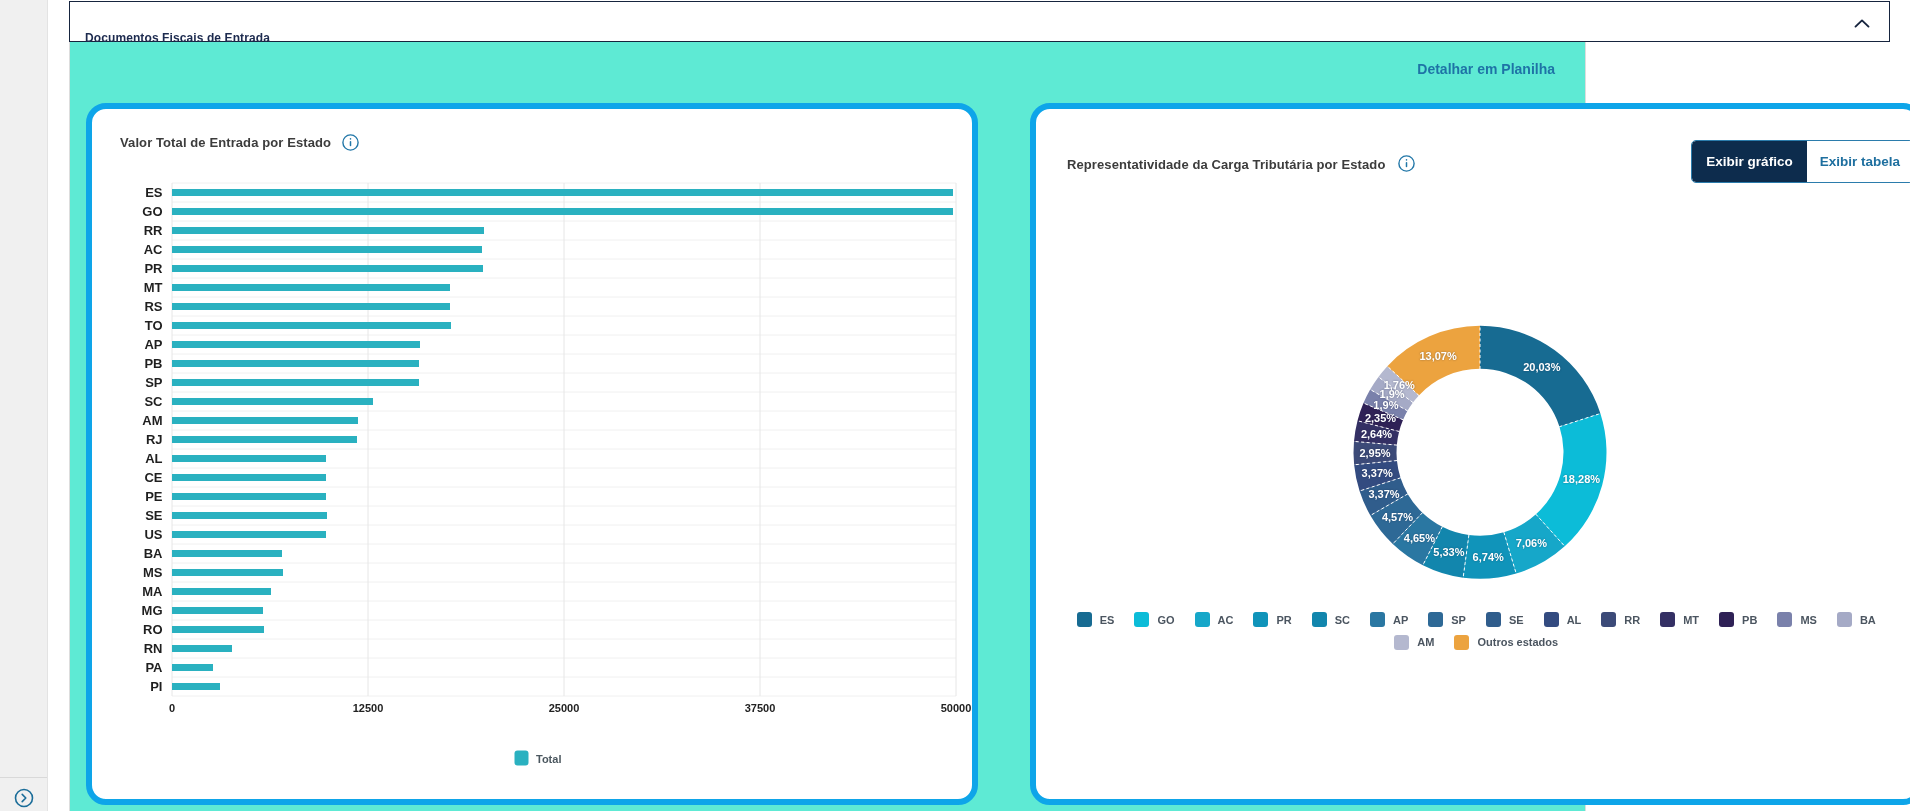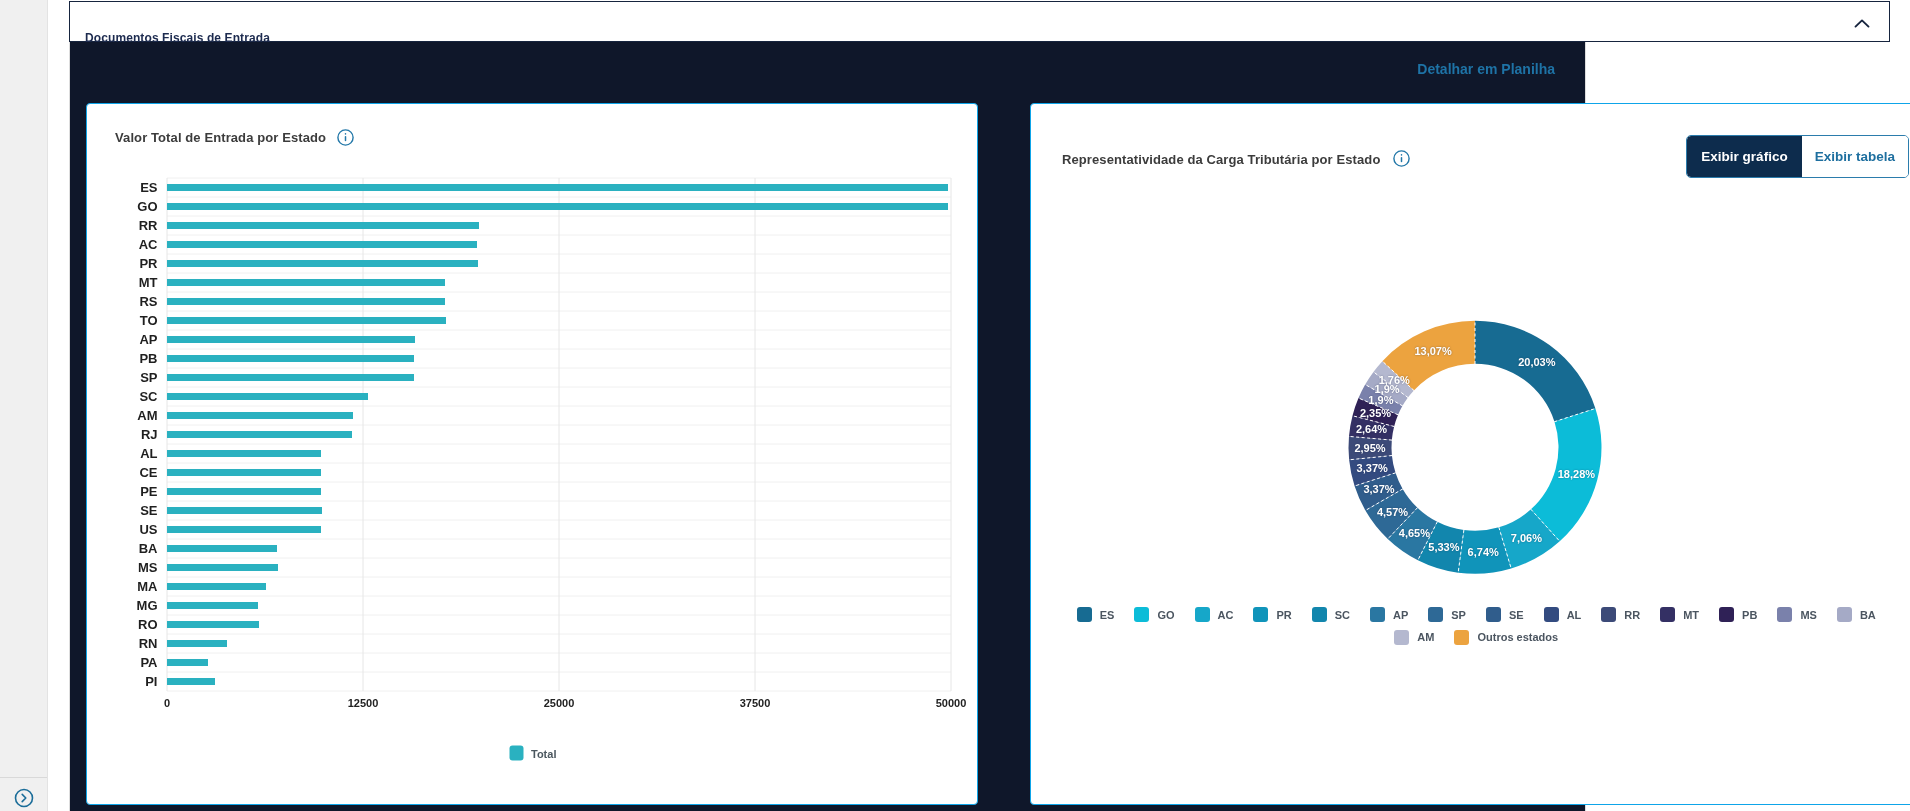--- a/index.html
+++ b/index.html
@@ -5,23 +5,23 @@
 <style>
   * { margin:0; padding:0; box-sizing:border-box; }
   html,body { width:1910px; height:811px; background:#fff; font-family:"Liberation Sans", sans-serif; overflow:hidden; }
   body { position:relative; }
   .sidebar { position:absolute; left:0; top:0; width:48px; height:811px; background:#f0f0f0; border-right:1px solid #e3e3e3; }
   .sidebar .sep { position:absolute; left:0; top:777px; width:100%; border-top:1px solid #d9d9d9; }
   .sidebar svg { position:absolute; left:14px; top:788px; }
   .headerbox { position:absolute; left:69px; top:1px; width:1821px; height:41px; border:1px solid #16243e; background:#fff; }
   .headerbox .ttl { position:absolute; left:15px; top:29px; font-size:12px; font-weight:bold; color:#1d2b4f; letter-spacing:0.1px; }
   .headerbox svg { position:absolute; right:19px; top:17px; }
-  .content { position:absolute; left:69px; top:42px; width:1517px; height:769px; border-left:1px solid #ddd; border-right:1px solid #ddd; background:#0f172a; }
+  .content { position:absolute; left:69px; top:42px; width:1517px; height:769px; border-left:1px solid #ddd; border-right:1px solid #ddd; background:#5eead4; }
   .detalhar { position:absolute; top:19px; right:30px; font-size:14px; font-weight:bold; color:#1e73a6; }
-  .panel { position:absolute; top:61px; height:702px; border:1px solid #0ea5e9; border-radius:4px; background:#fff; }
+  .panel { position:absolute; top:61px; height:702px; border:6px solid #0ea5e9; border-radius:20px; background:#fff; }
   .panel.pleft { left:16px; width:891.5px; }
   .panel.pright { left:960px; width:892.5px; }
   .ptitle { position:absolute; font-weight:bold; color:#3c3c3c; letter-spacing:0.1px; }
   .pleft .ptitle { left:28px; top:26px; font-size:13px; }
   .pright .ptitle { left:31px; top:48px; font-size:13px; }
   .info { position:absolute; } .pleft .info { left:250px; top:25px; } .pright .info { left:362px; top:46px; }
   .toggle { position:absolute; left:655px; top:30.5px; width:223px; height:43.5px; display:flex; border:1px solid #2b7cac; border-radius:5px; overflow:hidden;justify-content:flex-end; }
   .toggle .t1 { width:115px; background:#0d2c4d; color:#fff; font-weight:bold; font-size:13.5px; display:flex; align-items:center; justify-content:center; border-radius:4px 0 0 4px; }
   .toggle .t2 { flex:1; background:#fff; color:#1e6f9f; font-weight:bold; font-size:13.5px; display:flex; align-items:center; justify-content:center; }
   .legendrow { position:absolute; left:0; width:100%; display:flex; justify-content:center; gap:20px; align-items:center; }

